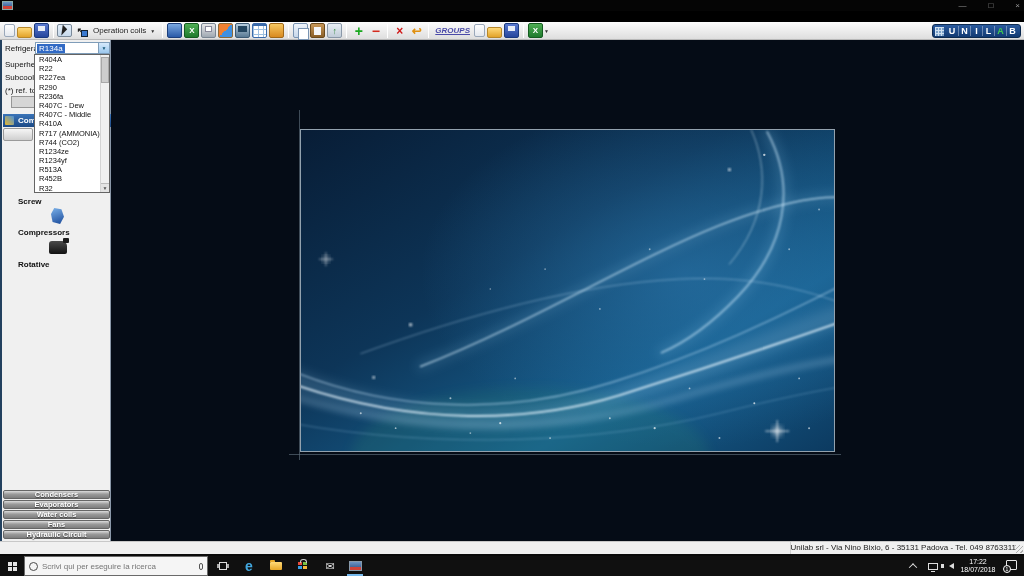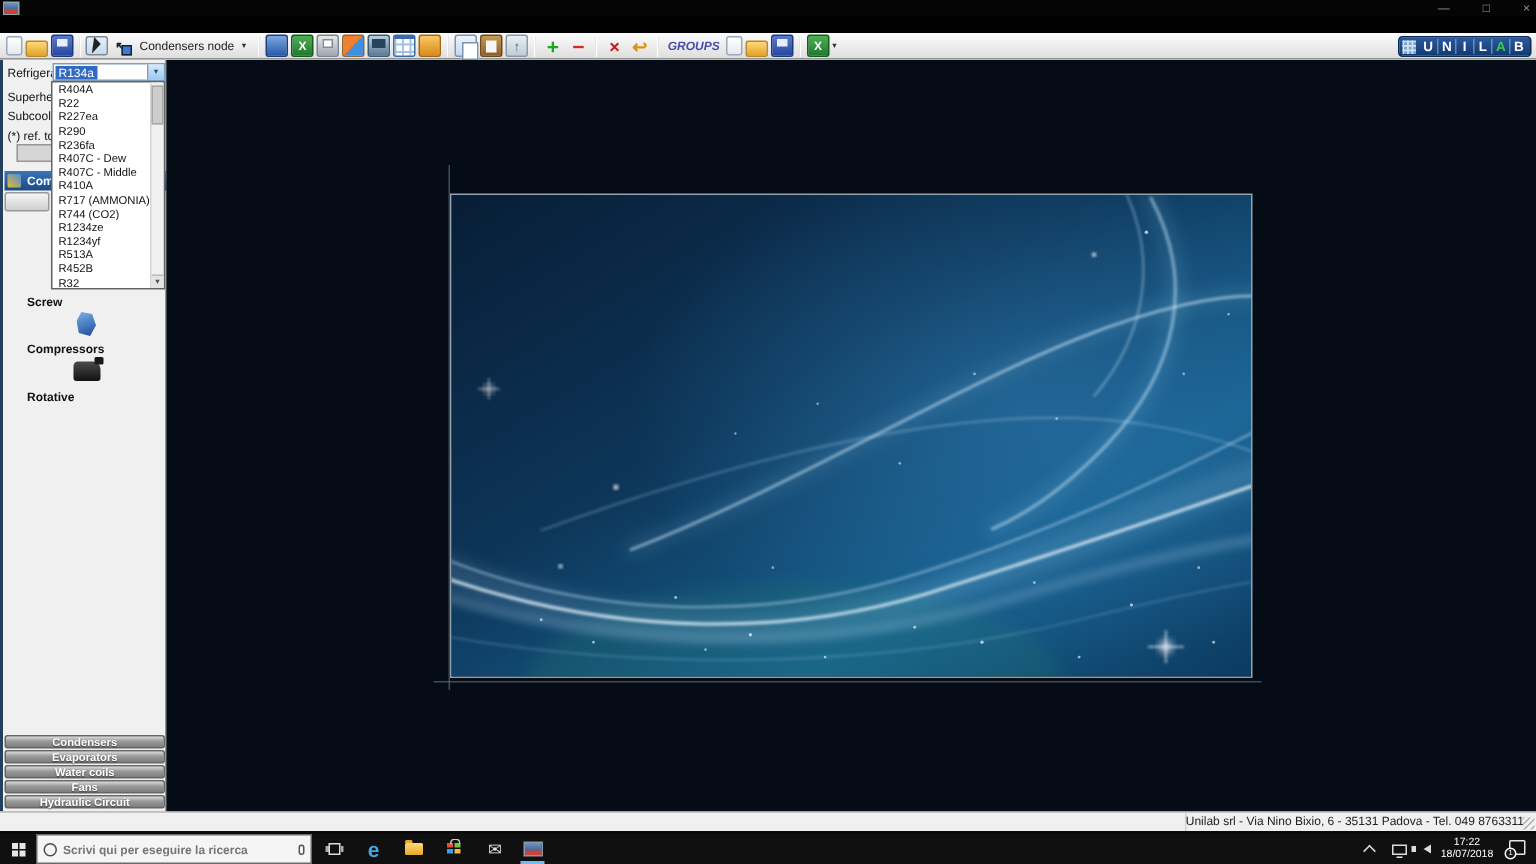--- a/index.html
+++ b/index.html
@@ -57,21 +57,21 @@
   .i-copy    { background:linear-gradient(#eef4fb,#c8d8ea); border:1px solid #7a94b2; }
   .i-copy::after { content:""; position:absolute; left:4px; top:4px; width:9px; height:10px;
                    background:#fff; border:1px solid #7a94b2; }
   .i-paste   { background:linear-gradient(#c89858,#8a5f28); border:1px solid #6a4a1c; }
   .i-paste::after { content:""; position:absolute; left:3px; top:3px; right:3px; bottom:2px; background:#f4f6f8; }
   .i-up      { background:linear-gradient(#e8eef4,#c0ccd8); border:1px solid #8a98a8; color:#2f8a3a; font-size:9px; }
   .i-plus  { color:#19a81e; font-size:14px; }
   .i-minus { color:#d42a1e; font-size:14px; }
   .i-del   { color:#d01818; font-size:12px; }
   .i-undo  { color:#e09010; font-size:12px; }
-  .groups-label { font-size:8px; font-weight:bold; font-style:italic; color:#4a4aa8; margin:0 3px; }
+  .groups-label { font-size:8px; font-weight:bold; font-style:italic; color:#4a4aa8; margin:0 3px;text-decoration:underline; }
   .opnode { display:flex; align-items:center; gap:4px; font-size:8px; color:#222; padding:0 4px; }
   .opnode .arr, .xls-arr { font-size:5px; color:#333; }
 
   
   .logo { position:absolute; right:3px; top:2px; height:14px; display:flex; align-items:stretch;
           background:linear-gradient(#2a5a9e,#123a72); border:1px solid #0c2a50; border-radius:3px;
           padding:1px 2px; }
   .logo .grid-ic { width:9px; height:9px; margin:1px 2px 0 0;
           background-image:linear-gradient(90deg,#cfe0f0 1px,transparent 1px),linear-gradient(#cfe0f0 1px,transparent 1px);
           background-size:3px 3px; background-color:#7aa0c8; }
@@ -146,21 +146,21 @@
   
   .taskbar { position:absolute; left:0; top:556px; width:1024px; height:20px; background:#101010; }
   .start { position:absolute; left:0; top:0; width:24px; height:20px; display:flex;
            align-items:center; justify-content:center; }
   .win-logo { display:grid; grid-template-columns:4px 4px; grid-template-rows:4px 4px; gap:1px; }
   .win-logo span { background:#e6e6e6; }
   .search-box { position:absolute; left:24px; top:0; width:184px; height:20px; background:#f5f5f5;
                 border:1px solid #6a6a6a; display:flex; align-items:center; padding:0 4px; gap:4px; }
   .cortana-ring { width:9px; height:9px; border:1.5px solid #4a4a4a; border-radius:50%; flex:none; }
   .search-box input { flex:1; border:none; background:transparent; font-size:8px; color:#444; outline:none;
-                font-family:"Liberation Sans", sans-serif;font-weight:bold; }
+                font-family:"Liberation Sans", sans-serif; }
   .mic-ic { width:4px; height:7px; border:1px solid #555; border-radius:2px; flex:none; }
   .tb-ic { position:absolute; top:0; width:22px; height:20px; display:flex; align-items:center; justify-content:center; }
   .tv-ic { width:8px; height:8px; border:1px solid #ddd; box-shadow:-4px 0 0 -2px #aaa,4px 0 0 -2px #aaa; }
   .edge-ic { color:#42a8e0; font-size:14px; font-weight:bold; line-height:14px; }
   .folder-ic { width:12px; height:8px; background:linear-gradient(#ffd978,#e8a828); border-radius:1px; position:relative; }
   .folder-ic::before { content:""; position:absolute; left:0; top:-2px; width:5px; height:2px; background:#e8a828; border-radius:1px 1px 0 0; }
   .store-ic { position:relative; width:10px; height:9px; display:grid; grid-template-columns:4px 4px; grid-template-rows:3px 3px; gap:1px; padding-top:0; }
   .store-ic span:nth-child(1){background:#e84b3c}.store-ic span:nth-child(2){background:#7ac143}
   .store-ic span:nth-child(3){background:#3aa0e8}.store-ic span:nth-child(4){background:#f5b83d}
   .store-ic::before { content:""; position:absolute; left:2px; top:-3px; width:5px; height:3px;
@@ -201,21 +201,21 @@
   <div class="toolbar">
     <span class="tbi i-new"></span>
     <span class="tbi i-open"></span>
     <span class="tbi i-save"></span>
     <span class="sep"></span>
     <span class="tb-btn pressed">
         <span class="tbi i-cursor"></span>
       </span>
     <span class="tbi i-nodecur">↖</span>
     <span class="opnode">
-      <span>Condensers node</span>
+      <span>Operation coils</span>
       <span class="arr">▼</span>
     </span>
     <span class="sep"></span>
     <span class="tbi i-report"></span>
     <span class="tbi i-excel">X</span>
     <span class="tbi i-print"></span>
     <span class="tbi i-grid"></span>
     <span class="tbi i-monitor"></span>
     <span class="tbi i-table"></span>
     <span class="tbi i-exit"></span>

